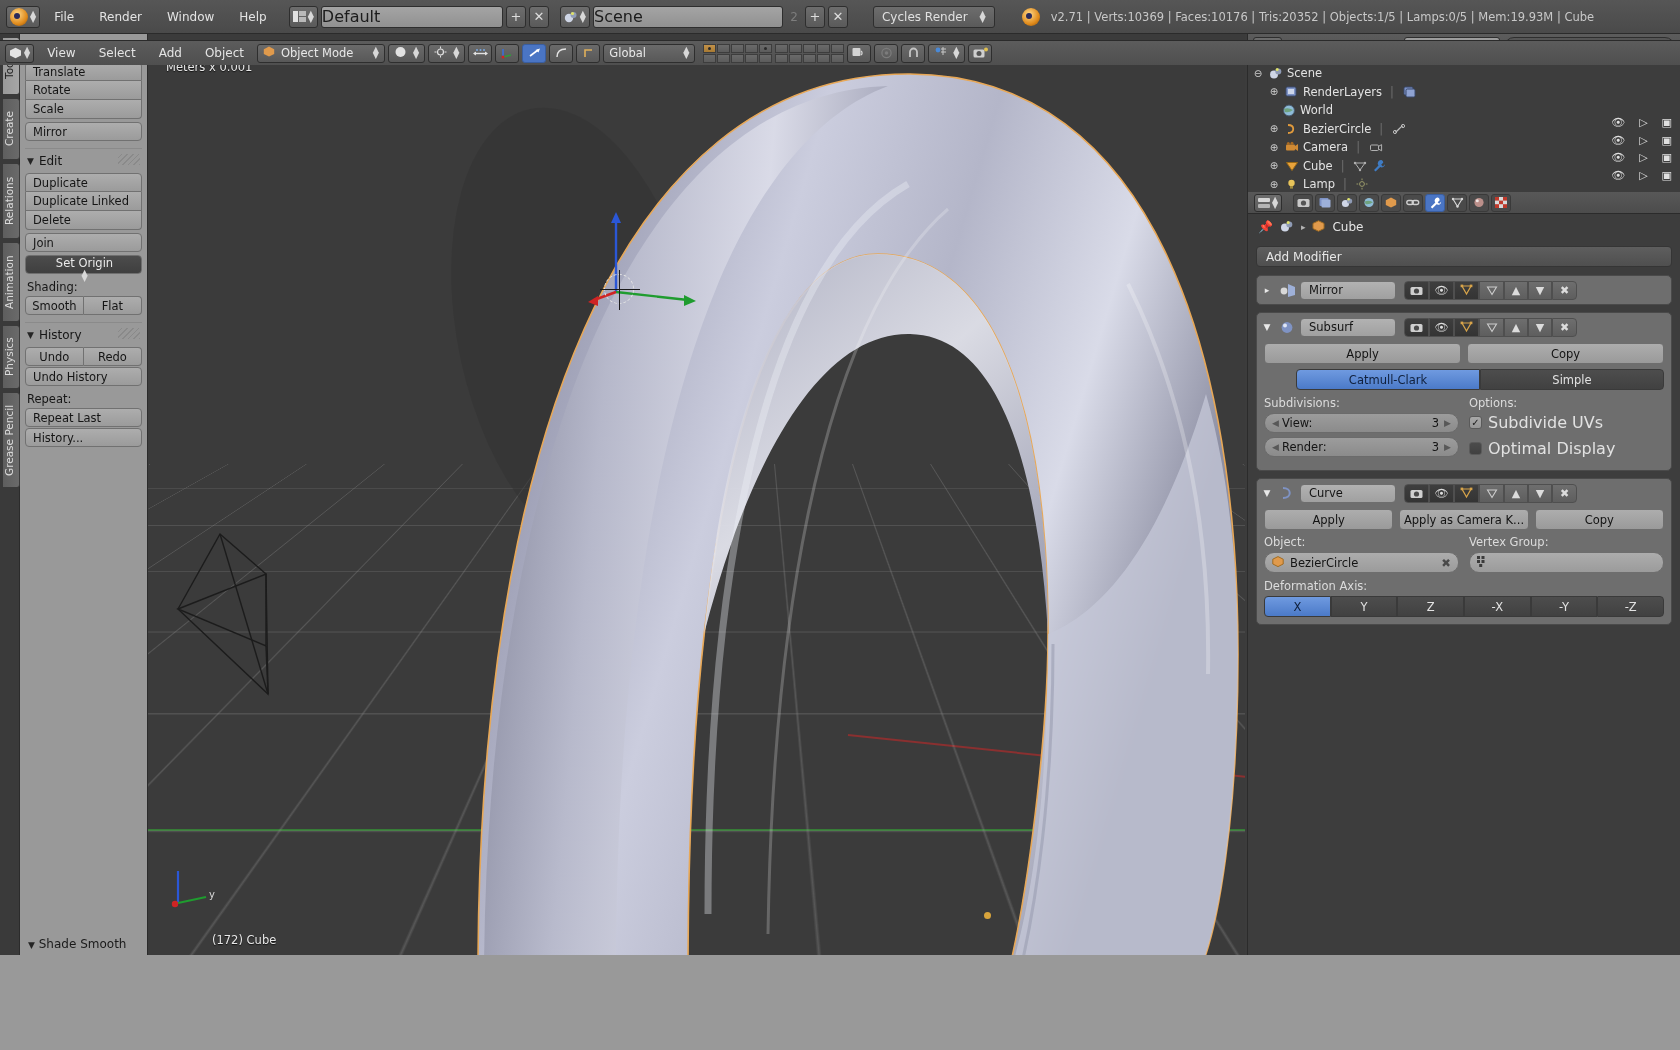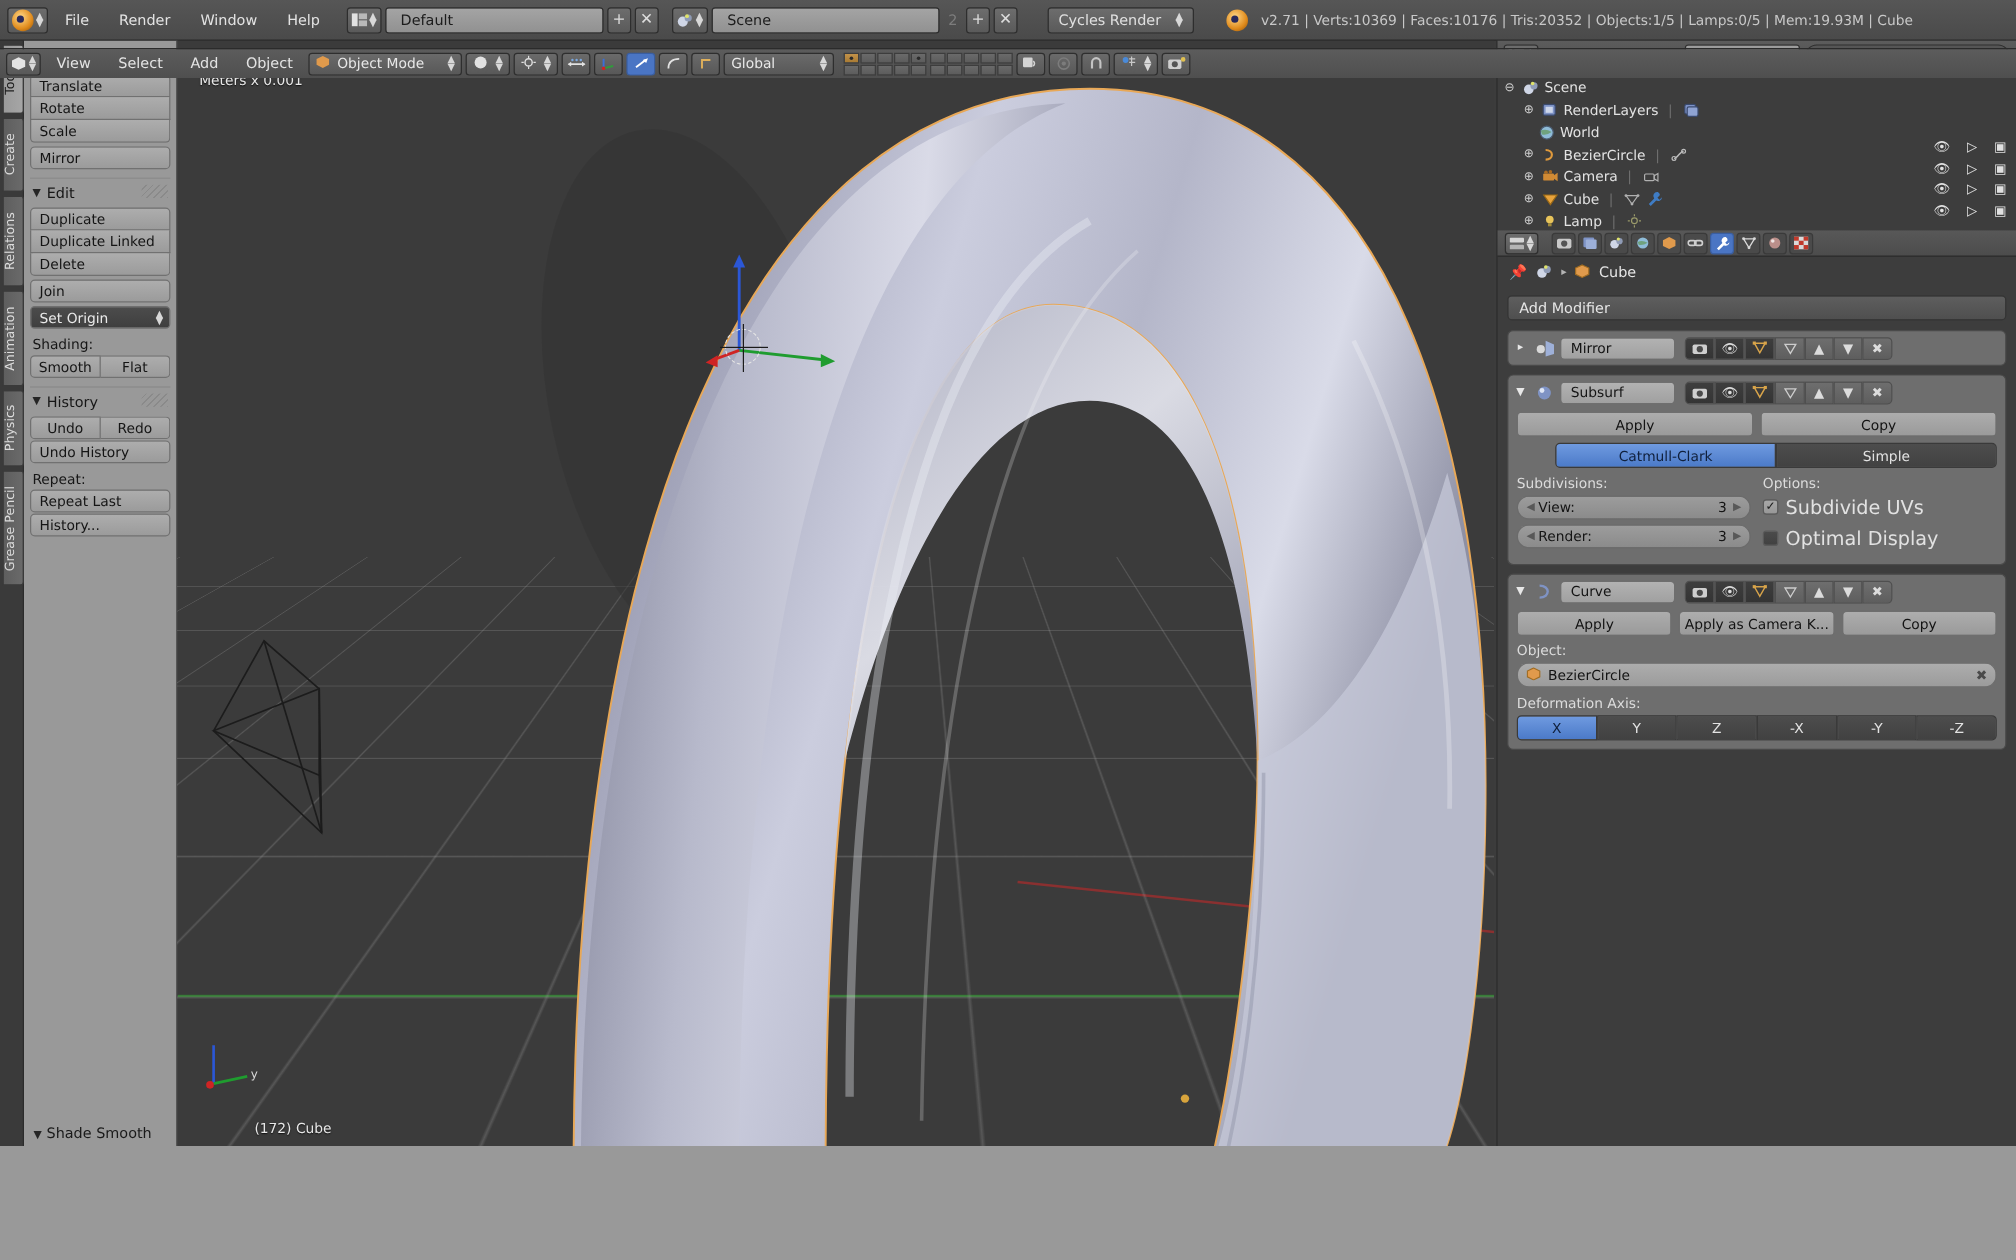--- a/index.html
+++ b/index.html
@@ -22,21 +22,21 @@
   }
   .tb-iconbtn {
     height:22px; min-width:26px; background:linear-gradient(#6d6d6d,#5a5a5a);
     border:1px solid #2e2e2e; border-radius:3px;
     display:flex; align-items:center; justify-content:center; gap:2px; padding:0 3px;
   }
   .menu-item { padding:0 11px; height:22px; line-height:22px; font-size:12px; color:#e3e3e3; }
   .tb-field {
     height:22px; background:linear-gradient(#a4a4a4,#919191); color:#1c1c1c;
     border:1px solid #2e2e2e; border-radius:3px;
-    display:flex; align-items:center; padding:0 12px; font-size:12px; min-width:170px;
+    display:flex; align-items:center; padding:0 0; font-size:16px; min-width:170px;
   }
   .tb-sq {
     width:20px; height:22px; background:linear-gradient(#6d6d6d,#5a5a5a);
     border:1px solid #2e2e2e; border-radius:3px;
     display:flex; align-items:center; justify-content:center; font-size:13px; color:#ddd;
   }
   .tb-num { width:16px; text-align:center; color:#7d7d7d; font-size:12px; }
   .engine {
     height:22px; background:linear-gradient(#6d6d6d,#5a5a5a); border:1px solid #2e2e2e;
     border-radius:3px; display:flex; align-items:center; padding:0 8px;
@@ -85,21 +85,21 @@
     margin-bottom:1px; text-align:left;
   }
   .btn.grouped-top { border-radius:4px 4px 0 0; margin-bottom:0; }
   .btn.grouped-mid { border-radius:0; margin-bottom:0; border-top:none; }
   .btn.grouped-bot { border-radius:0 0 4px 4px; border-top:none; }
   .btn.spaced { margin-top:3px; }
   .dropbtn {
     display:flex; align-items:center; justify-content:space-between;
     width:100%; height:19px; background:linear-gradient(#4c4c4c,#3f3f3f);
     border:1px solid #6f6f6f; border-radius:4px; color:#eaeaea;
-    font-size:11.5px; padding:0 5px 0 7px; margin-top:3px;
+    font-size:11.5px; padding:0 5px 0 7px; margin-top:3px;flex-direction:column;
   }
   .lbl-sm { font-size:11.5px; color:#161616; margin:6px 0 2px 2px; }
   .split { display:flex; margin-bottom:1px; }
   .split .btn { border-radius:0; margin:0; text-align:center; padding-left:0; }
   .split .btn:first-child { border-radius:4px 0 0 4px; }
   .split .btn:last-child { border-radius:0 4px 4px 0; border-left:none; }
   .divider { height:1px; background:#8a8a8a; margin:7px 0 2px 0; }
   .shade-smooth-bar {
     position:absolute; left:20px; bottom:95px; width:128px;
     color:#1a1a1a; font-size:12px; padding:4px 8px;
@@ -961,20 +961,35 @@
                   <span>
                     <svg width="12" height="11" viewBox="0 0 12 11">
                         <polygon points="6,0.6 11.2,3.2 11.2,8 6,10.6 0.8,8 0.8,3.2" fill="#e09a4c" stroke="#a06c22"></polygon>
                       </svg>
                   </span>
                   <span>BezierCircle</span>
                 </span>
                 <span style="color:#4a4a4a">✖</span>
               </div>
             </div>
+            <div class="col">
+              <div class="clabel">Vertex Group:</div>
+              <div class="vgfield">
+                <span>
+                  <svg width="12" height="11" viewBox="0 0 12 11">
+                      <rect x="0" y="0" width="3" height="3" fill="#3b3b3b"></rect>
+                      <rect x="4.5" y="0" width="3" height="3" fill="#3b3b3b"></rect>
+                      <rect x="0" y="4" width="3" height="3" fill="#3b3b3b"></rect>
+                      <rect x="4.5" y="4" width="3" height="3" fill="#3b3b3b"></rect>
+                      <rect x="2.2" y="8" width="3" height="3" fill="#3b3b3b"></rect>
+                    </svg>
+                </span>
+                <span></span>
+              </div>
+            </div>
           </div>
           <div class="clabel" style="margin-top:6px">Deformation Axis:</div>
           <div class="axisrow">
             <div class="axb sel">X</div>
             <div class="axb">Y</div>
             <div class="axb">Z</div>
             <div class="axb">-X</div>
             <div class="axb">-Y</div>
             <div class="axb">-Z</div>
           </div>

